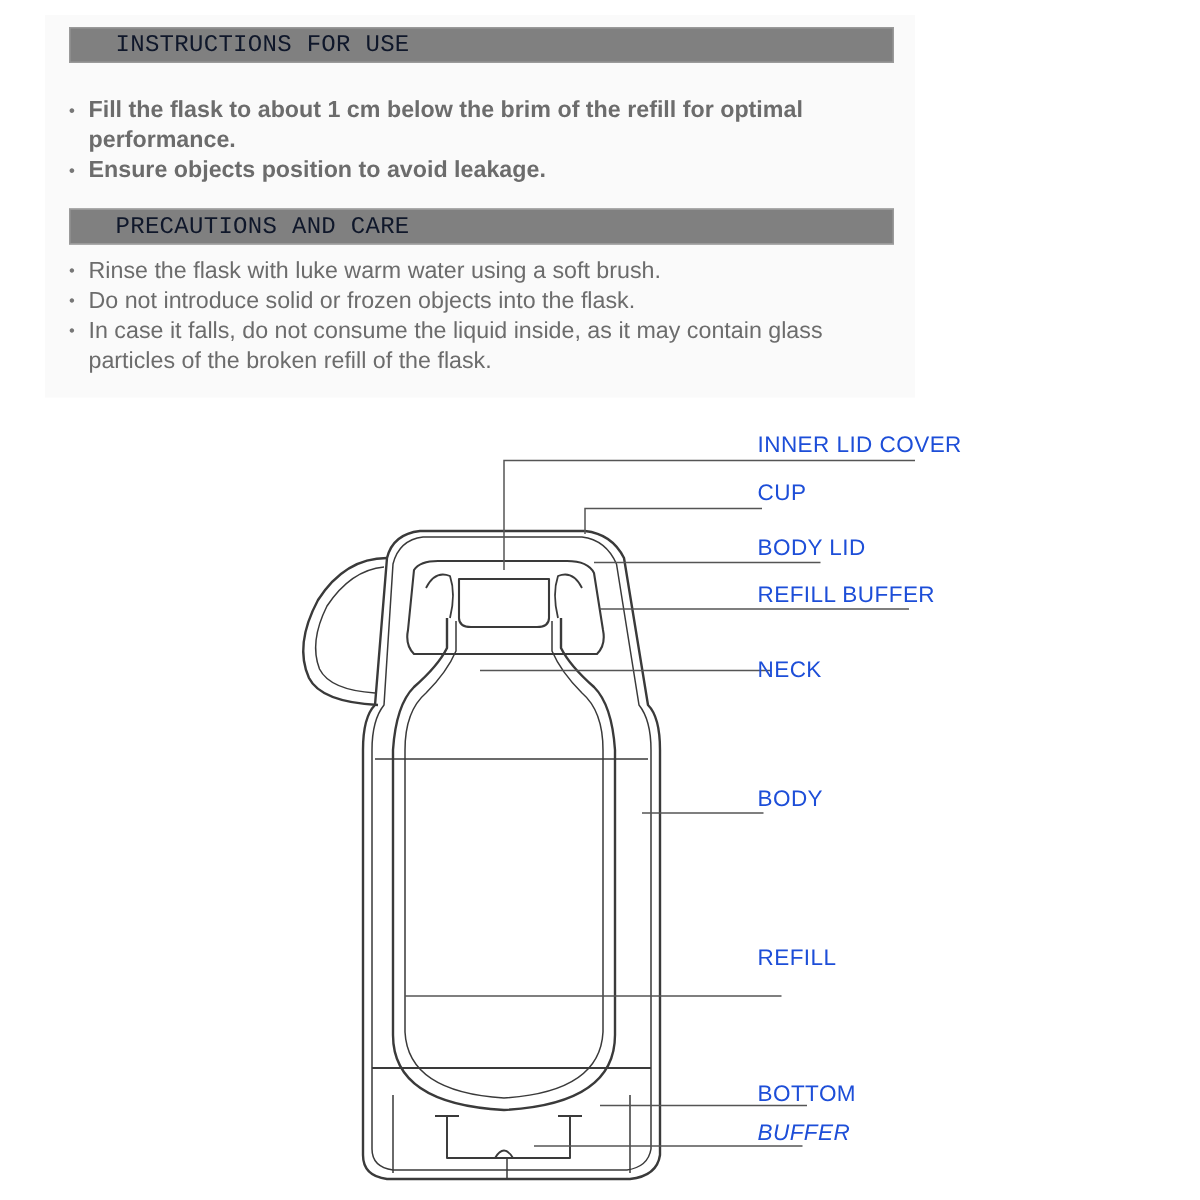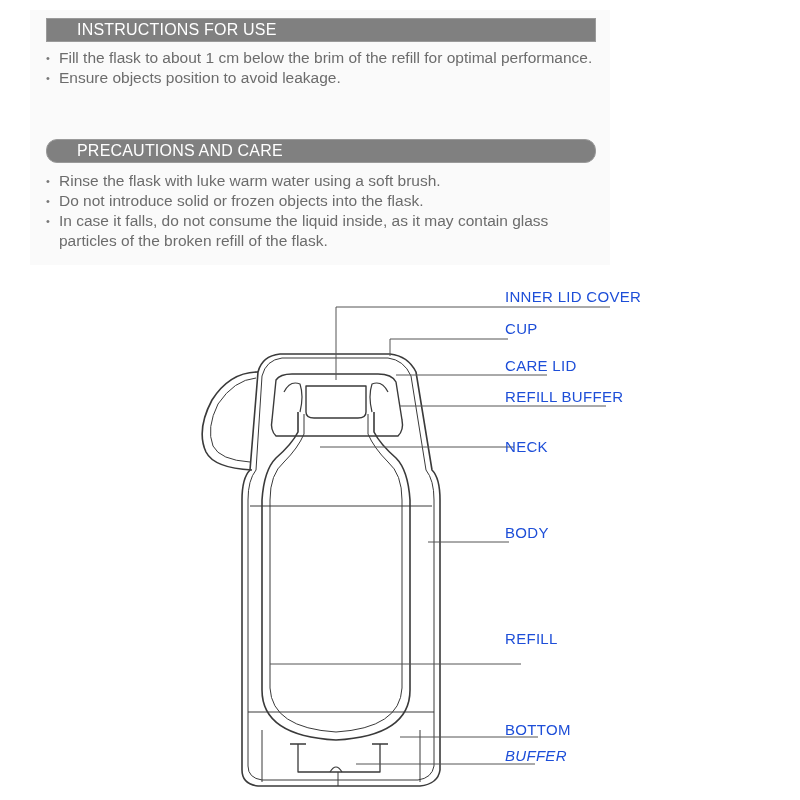--- a/index.html
+++ b/index.html
@@ -1,41 +1,41 @@
 <!DOCTYPE html>
 <html><head>
 <meta charset="utf-8">
 <style>
   html, body { margin:0; padding:0; background:#ffffff; }
   body { width:800px; height:800px; position:relative; overflow:hidden;
          font-family:"Liberation Sans", "DejaVu Sans", sans-serif; color:#6a6a6a; }
   .panel { position:absolute; left:30px; top:10px; width:580px; height:255px; background:#fafafa; }
   .section-header { position:absolute; left:46px; width:550px; height:24px; background:#808080;
                     border:1px solid #9a9a9a; box-sizing:border-box; }
-  .section-header span { position:absolute; left:30px; top:2px; color:#ffffff; font-size:16px; letter-spacing:0.2px; }
+  .section-header span { position:absolute; left:30px; top:2px; color:#0f172a; font-size:16px; letter-spacing:0.2px;font-family:Liberation Mono, monospace; }
   .bullets { position:absolute; left:46px; width:560px; margin:0; padding:0; list-style:none; font-size:15.5px; line-height:20px; color:#6c6c6c; }
   .bullets li { position:relative; padding-left:13px; }
   .bullets li::before { content:"•"; position:absolute; left:0; top:0; font-size:11px; color:#777; }
   .diagram { position:absolute; left:0; top:270px; width:800px; height:530px; }
   .label { position:absolute; left:461px; font-size:15px; color:#1d4ed8; letter-spacing:0.3px; font-family:"Liberation Sans", sans-serif;margin-left:44px; }
 </style>
 </head>
 <body>
 
 <div class="panel"></div>
 
 <div class="section-header" style="top:18px;">
   <span>INSTRUCTIONS FOR USE</span>
 </div>
-<ul class="bullets" style="top:48px;">
+<ul class="bullets" style="top:64px;font-weight:bold;">
   <li><span>Fill the flask to about 1 cm below the brim of the refill for optimal performance.</span></li>
   <li><span>Ensure objects position to avoid leakage.</span></li>
 </ul>
 
-<div class="section-header" style="top:139px;border-radius:11px;">
+<div class="section-header" style="top:139px;">
   <span>PRECAUTIONS AND CARE</span>
 </div>
 <ul class="bullets" style="top:171px;">
   <li><span>Rinse the flask with luke warm water using a soft brush.</span></li>
   <li><span>Do not introduce solid or frozen objects into the flask.</span></li>
   <li style="width:500px;"><span>In case it falls, do not consume the liquid inside, as it may contain glass particles of the broken refill of the flask.</span></li>
 </ul>
 
 <svg class="diagram" viewBox="0 270 800 530" width="800" height="530" xmlns="http://www.w3.org/2000/svg">
   <g fill="none" stroke="#3a3a3a" stroke-width="1.6" stroke-linejoin="round">
@@ -73,19 +73,19 @@
     <line x1="320" y1="447" x2="514" y2="447"></line>
     <line x1="428" y1="542" x2="509" y2="542"></line>
     <line x1="270" y1="664" x2="521" y2="664"></line>
     <line x1="400" y1="737" x2="538" y2="737"></line>
     <line x1="356" y1="764" x2="535" y2="764"></line>
   </g>
 </svg>
 
 <div class="label" style="top:288px;">INNER LID COVER</div>
 <div class="label" style="top:320px;">CUP</div>
-<div class="label" style="top:357px;">CARE LID</div>
+<div class="label" style="top:357px;">BODY LID</div>
 <div class="label" style="top:388px;">REFILL BUFFER</div>
 <div class="label" style="top:438px;">NECK</div>
 <div class="label" style="top:524px;">BODY</div>
 <div class="label" style="top:630px;text-align:center;">REFILL</div>
 <div class="label" style="top:721px;">BOTTOM</div>
 <div class="label" style="top:747px;font-style:italic;">BUFFER</div>
 
 </body></html>

